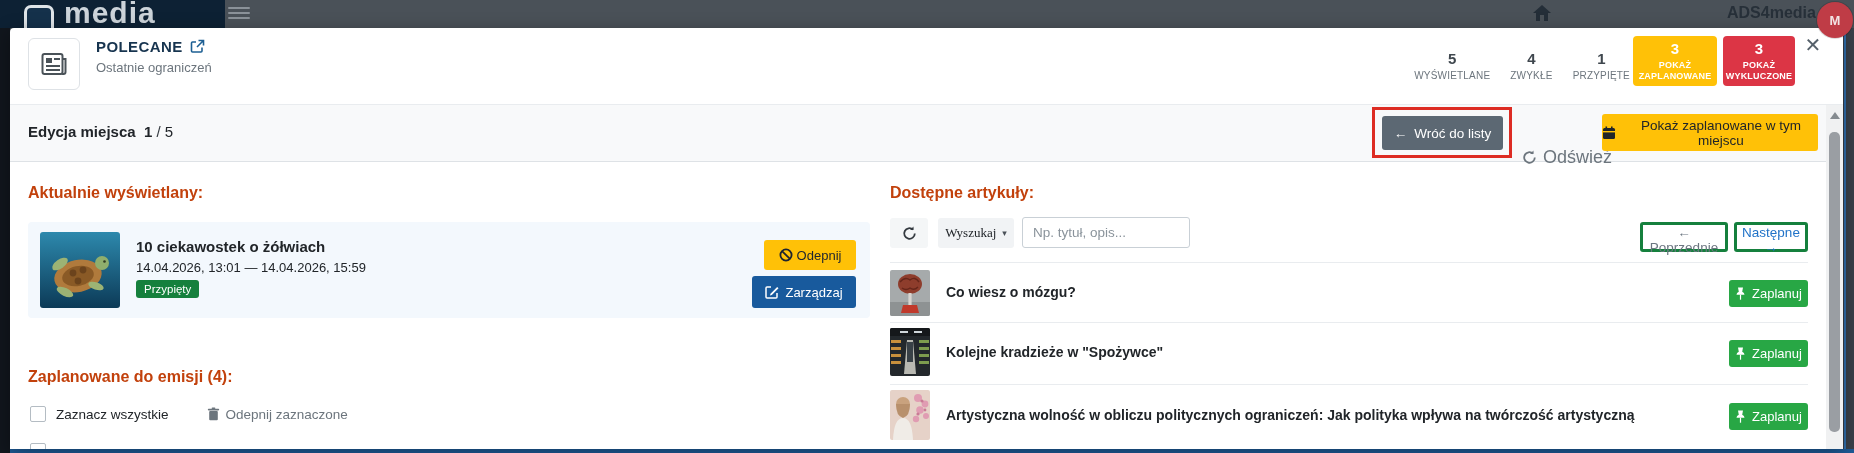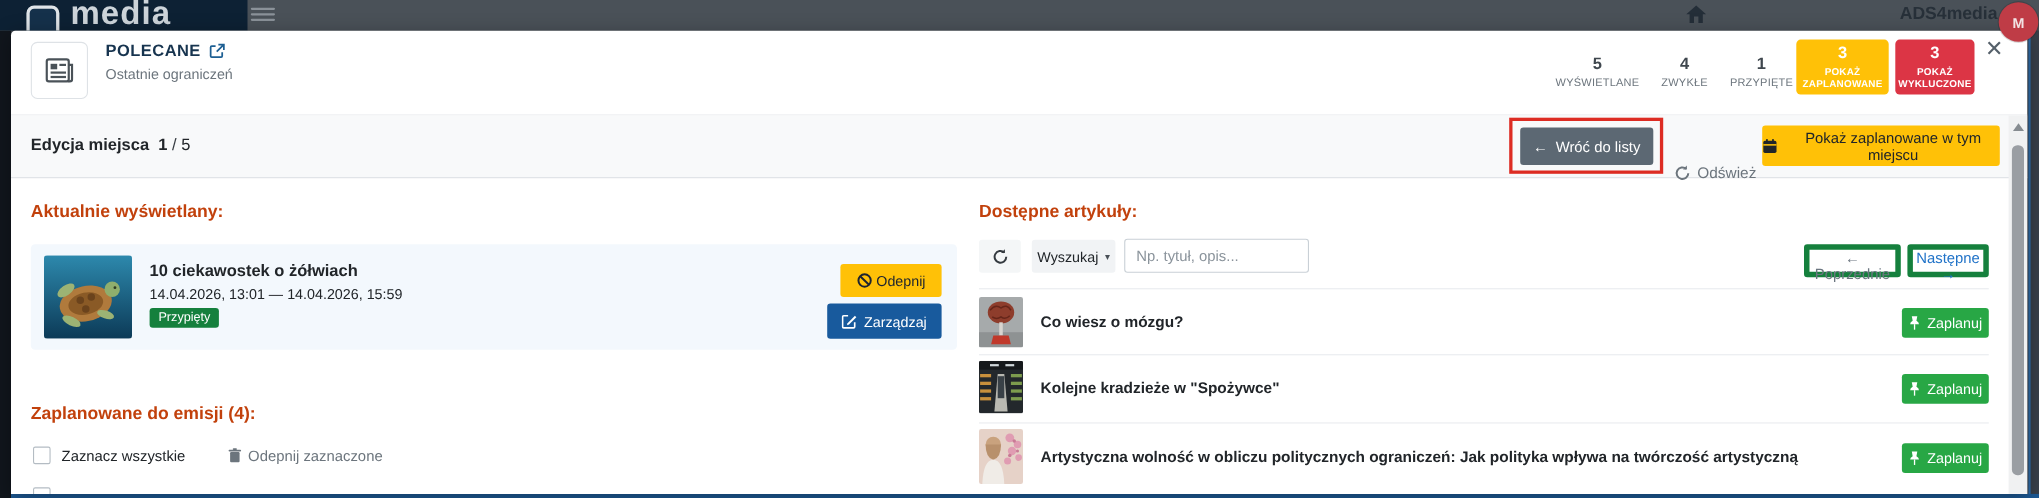--- a/index.html
+++ b/index.html
@@ -45,46 +45,46 @@
   .close-x { position:absolute; left:1788px; top:2px; width:30px; height:30px; font-size:20px; color:#55606a; background:none; border:none; cursor:pointer; line-height:30px; text-align:center; }
 
   
   .toolbar { position:absolute; left:0; top:77px; width:1833px; height:57px; background:#f8f9fa; border-bottom:1px solid #dee2e6; }
   .edit-place { position:absolute; left:18px; top:95px; font-size:15px; color:#212529; }
   .edit-place .b { font-weight:bold; }
   .edit-place .sep { color:#343a40; font-weight:normal; }
 
   .annotation-box { position:absolute; left:1362px; top:79px; width:140px; height:51px; border:3px solid #dd2c23; z-index:9; pointer-events:none; }
   .btn-back { position:absolute; left:1372px; top:88px; width:121px; height:34px; background:#5c6873; color:#fff; border:none; border-radius:3px; font-size:13.5px; cursor:pointer; display:flex; align-items:center; justify-content:center; gap:7px; font-family:inherit; }
-  .btn-refresh-top { position:absolute; left:1512px; top:91px; height:28px; background:none; border:none; color:#6c757d; font-size:14px; display:flex; align-items:center; gap:6px; cursor:pointer; font-family:inherit;margin-top:24px; }
+  .btn-refresh-top { position:absolute; left:1512px; top:91px; height:28px; background:none; border:none; color:#6c757d; font-size:18px; display:flex; align-items:center; gap:6px; cursor:pointer; font-family:inherit;margin-top:24px; }
   .btn-show-sched { position:absolute; left:1592px; top:86px; width:216px; height:37px; background:#ffc107; border:none; border-radius:3px; color:#212529; font-size:13.5px; display:flex; align-items:center; justify-content:center; gap:8px; cursor:pointer; font-family:inherit; }
 
   
   .h-section { position:absolute; font-size:16px; font-weight:bold; color:#c2410c; }
   .current-card { position:absolute; left:18px; top:194px; width:842px; height:96px; background:#f3f8fd; border-radius:4px; }
   .thumb-lg { position:absolute; left:30px; top:204px; width:80px; height:76px; border-radius:3px; overflow:hidden; }
   .cur-title { position:absolute; left:126px; top:210px; font-size:15px; font-weight:bold; color:#212529; }
   .cur-dates { position:absolute; left:126px; top:232px; font-size:13px; color:#212529; }
   .badge-pinned { position:absolute; left:126px; top:252px; background:#15803d; color:#fff; font-size:11.5px; font-weight:normal; padding:3px 8px; border-radius:3px; }
   .btn-unpin { position:absolute; left:754px; top:212px; width:92px; height:30px; background:#ffc107; border:none; border-radius:3px; color:#1d2430; font-size:13px; display:flex; align-items:center; justify-content:center; gap:4px; cursor:pointer; font-family:inherit; }
   .btn-manage { position:absolute; left:742px; top:248px; width:104px; height:32px; background:#185a9d; border:none; border-radius:3px; color:#fff; font-size:13px; display:flex; align-items:center; justify-content:center; gap:6px; cursor:pointer; font-family:inherit; }
 
   .select-row { position:absolute; left:20px; top:378px; display:flex; align-items:center; gap:10px; }
   .checkbox { width:16px; height:16px; background:#fff; border:1px solid #b4bcc3; border-radius:2px; cursor:pointer; }
   .select-label { font-size:13.5px; color:#212529; }
   .unpin-selected { display:flex; align-items:center; gap:6px; margin-left:28px; color:#6c757d; font-size:13.5px; cursor:pointer; background:none; border:none; font-family:inherit; }
   .checkbox-partial { position:absolute; left:20px; top:415px; width:16px; height:16px; background:#fff; border:1px solid #b4bcc3; border-radius:2px; }
 
   
   .btn-refresh-sm { position:absolute; left:880px; top:190px; width:38px; height:30px; background:#f4f6f7; border:none; border-radius:3px; display:flex; align-items:center; justify-content:center; cursor:pointer; }
-  .dd-search { position:absolute; left:928px; top:190px; width:76px; height:30px; background:#f1f3f5; border:none; border-radius:3px; font-size:13px; color:#212529; display:flex; align-items:center; justify-content:center; gap:6px; cursor:pointer; font-family:Liberation Sans, sans-serif; }
+  .dd-search { position:absolute; left:928px; top:190px; width:76px; height:30px; background:#f1f3f5; border:none; border-radius:3px; font-size:13px; color:#212529; display:flex; align-items:center; justify-content:center; gap:6px; cursor:pointer; font-family:Liberation Serif, serif; }
   .dd-search .caret { font-size:9px; color:#495057; }
   .search-input { position:absolute; left:1012px; top:189px; width:168px; height:31px; border:1px solid #c9d0d6; border-radius:3px; font-size:13.5px; padding:0 10px; color:#a21caf; font-family:inherit; }
   .search-input::placeholder { color:#8a939b; }
-  .pg-btn { position:absolute; top:194px; height:30px; border:5px solid #15803d; background:#fff; border-radius:3px; font-size:13.5px; cursor:pointer; font-family:inherit; }
+  .pg-btn { position:absolute; top:194px; height:30px; border:3px solid #15803d; background:#fff; border-radius:3px; font-size:13.5px; cursor:pointer; font-family:inherit; }
   .pg-prev { left:1630px; width:88px; color:#6b7680; }
   .pg-next { left:1724px; width:74px; color:#2173c8; }
 
   .divider { position:absolute; left:880px; width:918px; height:1px; background:#e9ecef; }
   .art-thumb { position:absolute; left:880px; width:40px; border-radius:2px; overflow:hidden; }
   .art-title { position:absolute; left:936px; font-size:14px; font-weight:bold; color:#212529; white-space:nowrap; }
   .btn-plan { position:absolute; left:1719px; width:79px; height:27px; background:#28a745; border:none; border-radius:3px; color:#fff; font-size:13px; display:flex; align-items:center; justify-content:center; gap:6px; cursor:pointer; font-family:inherit; }
 
   
   .scroll-track { position:absolute; left:1816px; top:77px; width:17px; height:344px; background:#f0f1f2; }

